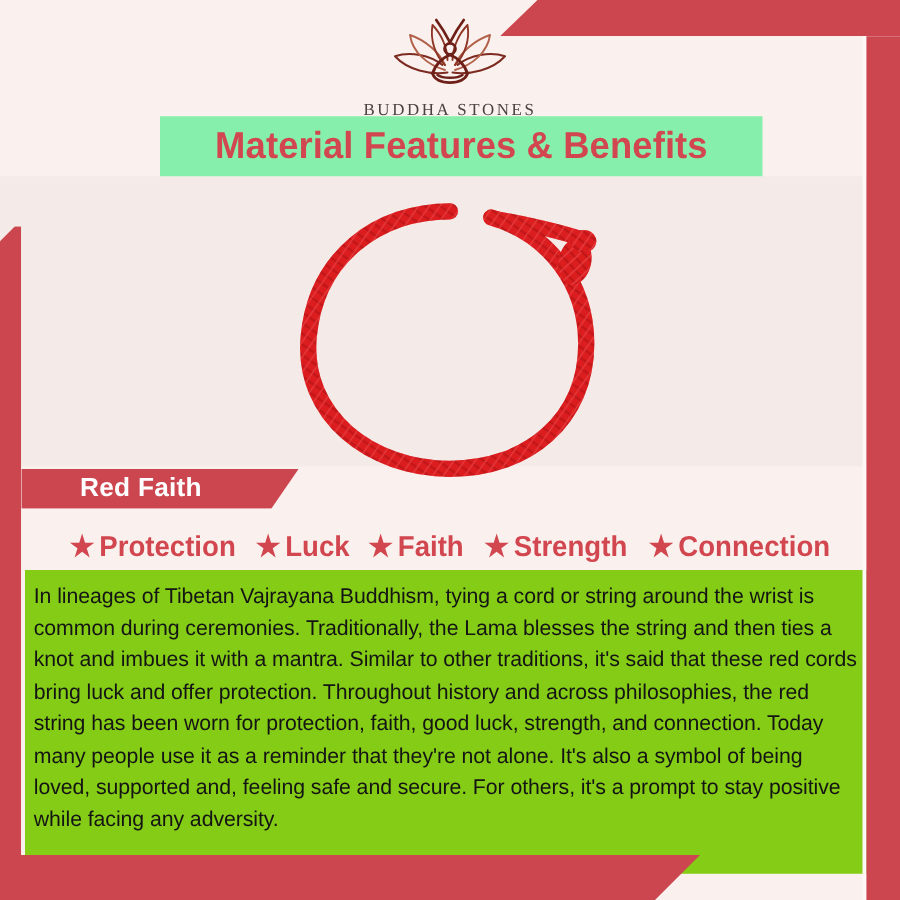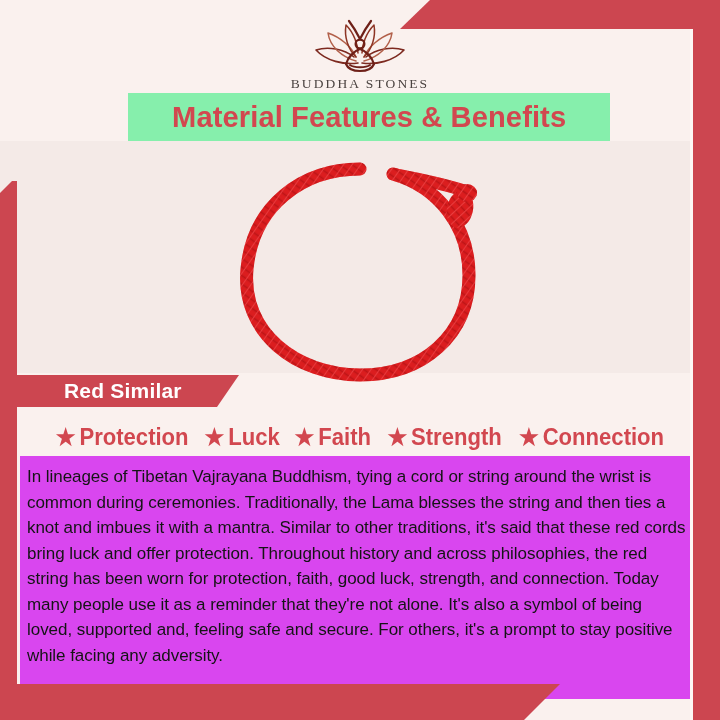--- a/index.html
+++ b/index.html
@@ -72,21 +72,21 @@
   
   .logo-zone {
     position: absolute;
     top: 0;
     left: 0;
     width: 720px;
     height: 96px;
     display: flex;
     flex-direction: column;
     align-items: center;
-    justify-content: center;
+    justify-content: space-between;
     padding-top: 14px;
     box-sizing: border-box;
     z-index: 8;
   }
   .logo-mark {
     width: 104px;
     height: 56px;
     display: block;
   }
   .logo-wordmark {
@@ -196,21 +196,21 @@
     display: inline-block;
   }
 
   
   .desc-block {
     position: absolute;
     top: 456px;
     left: 20px;
     width: 682px;
     height: 243px;
-    background: #d946ef;
+    background: #84cc16;
     box-sizing: border-box;
     padding: 8px 12px 0 7px;
     z-index: 5;
   }
   .desc-text {
     font-size: 17.1px;
     line-height: 25.5px;
     color: #141414;
     font-weight: 500;
     letter-spacing: -0.05px;
@@ -290,21 +290,21 @@
 
       <ellipse cx="235" cy="52" rx="13" ry="19" fill="url(#braid)" transform="rotate(12 235 52)"></ellipse>
       <ellipse cx="235" cy="52" rx="13" ry="19" fill="#c81719" opacity="0.2" transform="rotate(12 235 52)"></ellipse>
 
       <ellipse cx="242" cy="36" rx="10" ry="9" fill="url(#braid)"></ellipse>
       <ellipse cx="242" cy="36" rx="10" ry="9" fill="#c81719" opacity="0.18"></ellipse>
     </svg>
   </div>
 
   <div class="ribbon">
-    <span class="ribbon-text">Red Similar</span>
+    <span class="ribbon-text">Red Faith</span>
   </div>
 
   <div class="benefits">
     <div class="benefit">
       <span class="star">★</span>
       <span>Protection</span>
     </div>
     <div class="benefit">
       <span class="star">★</span>
       <span>Luck</span>

